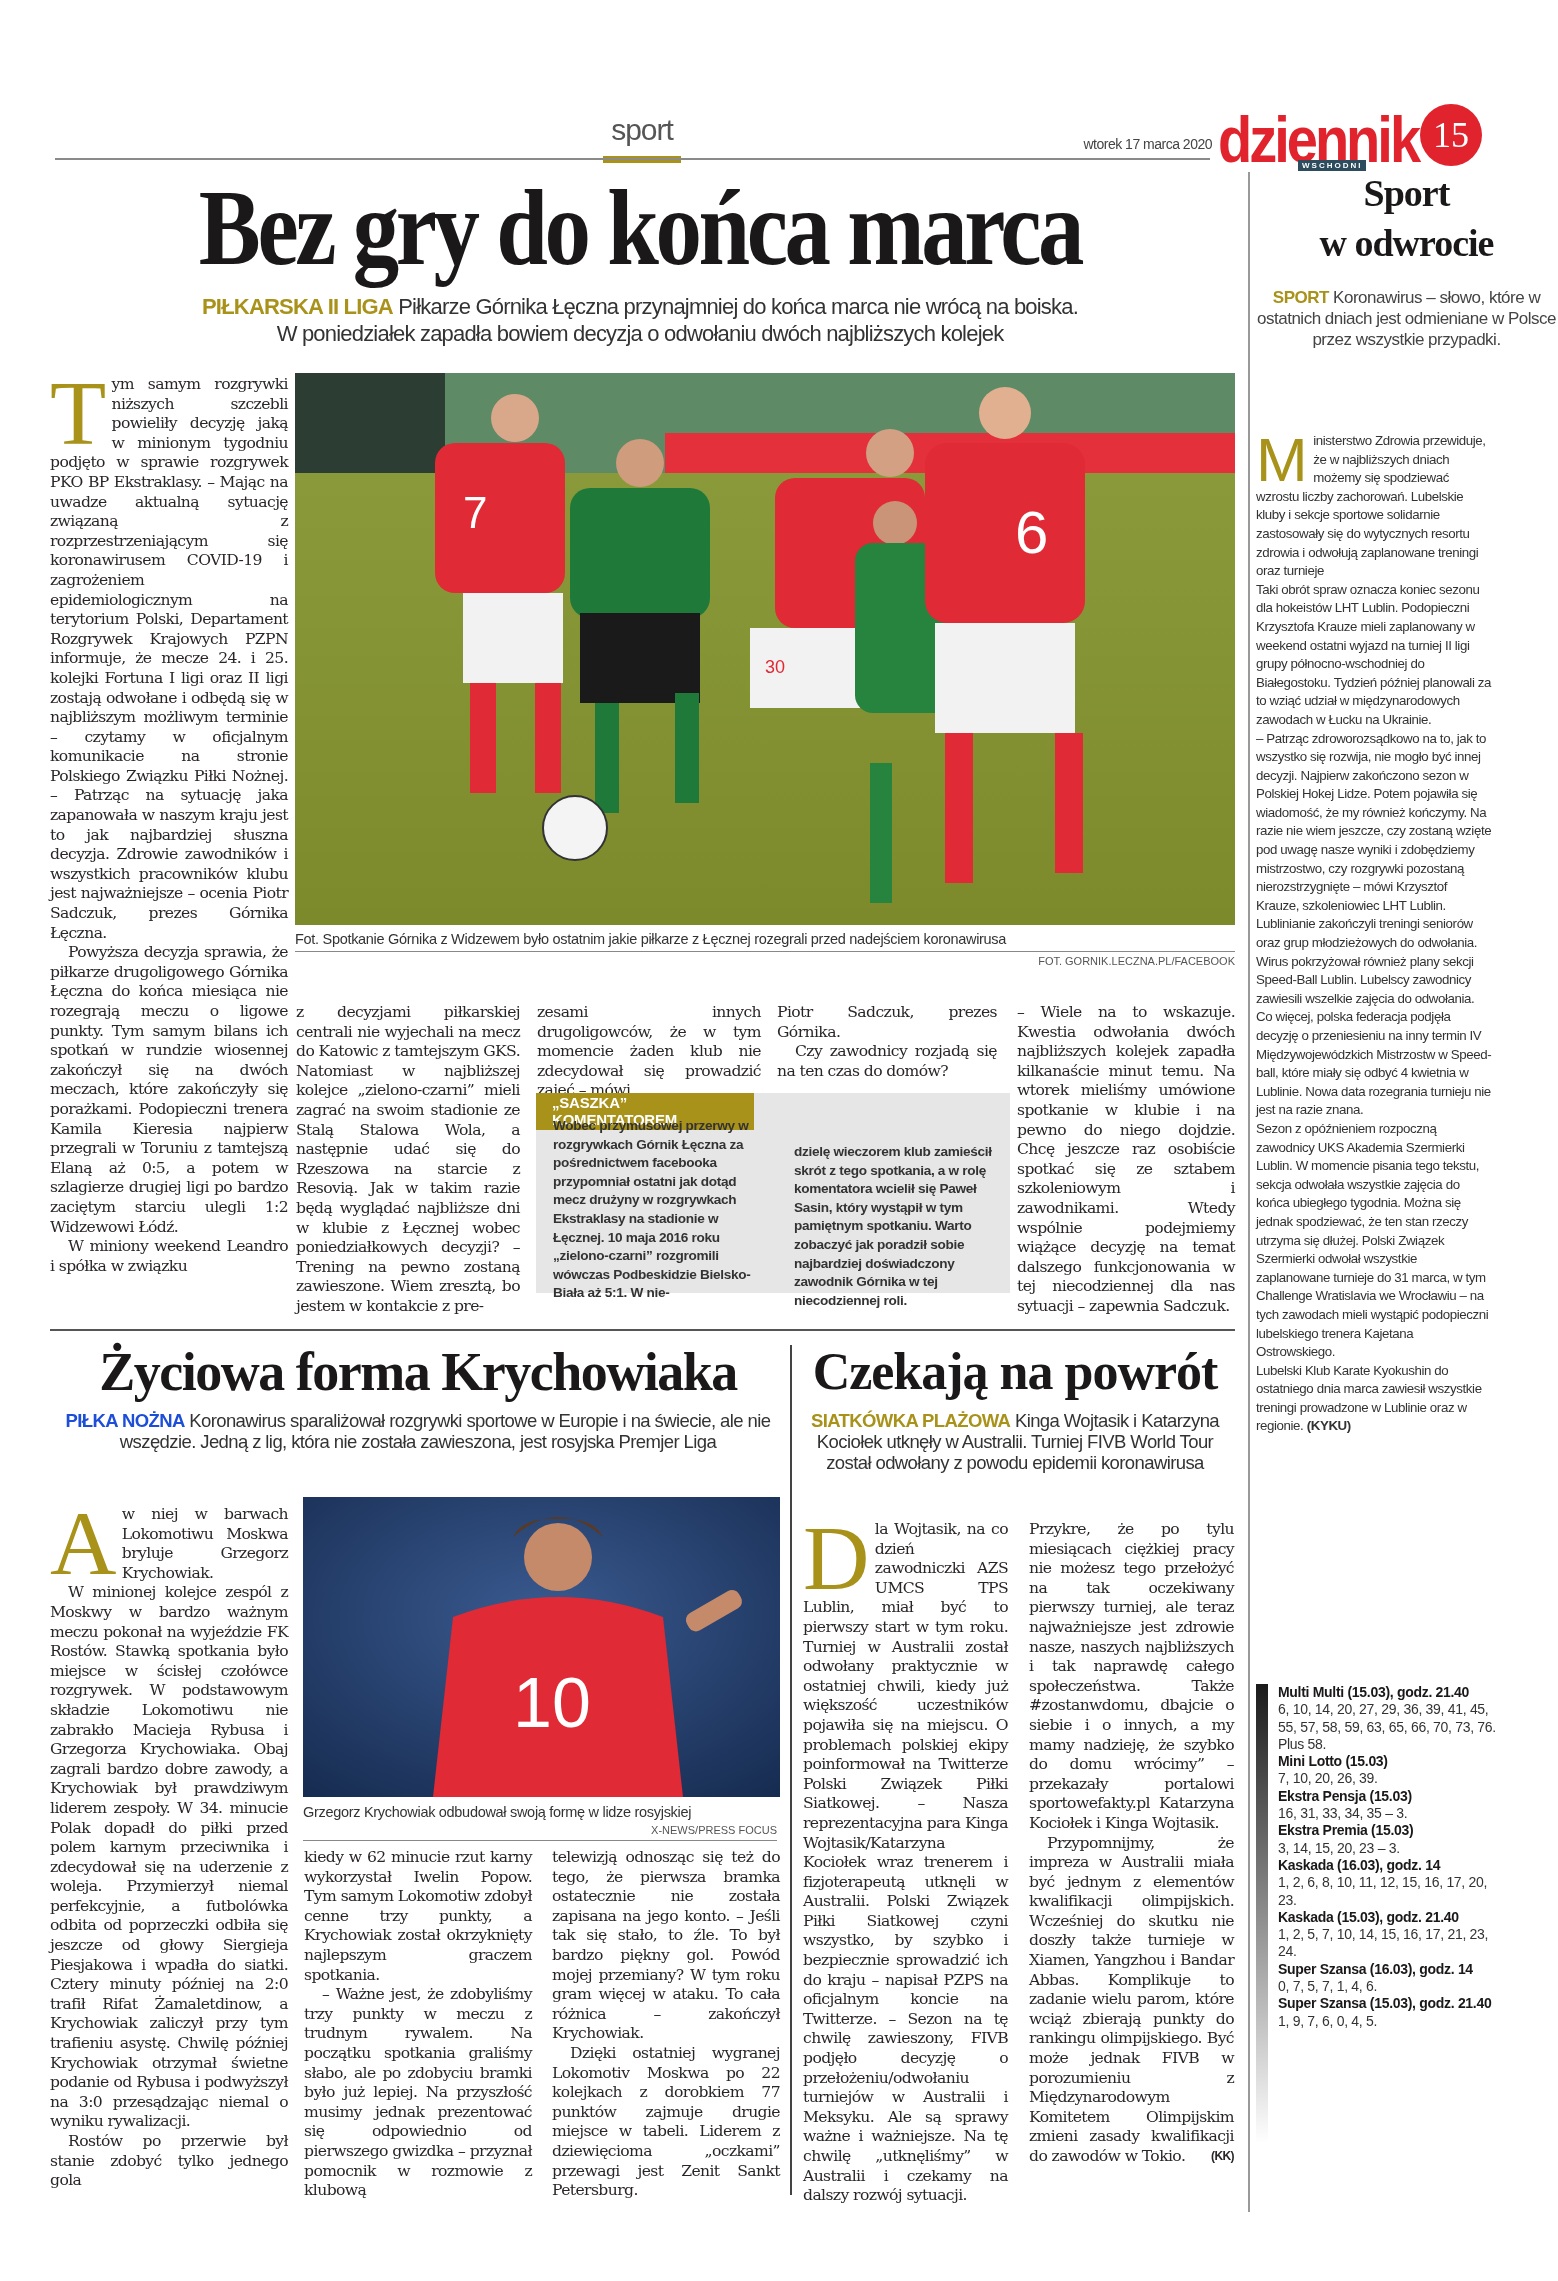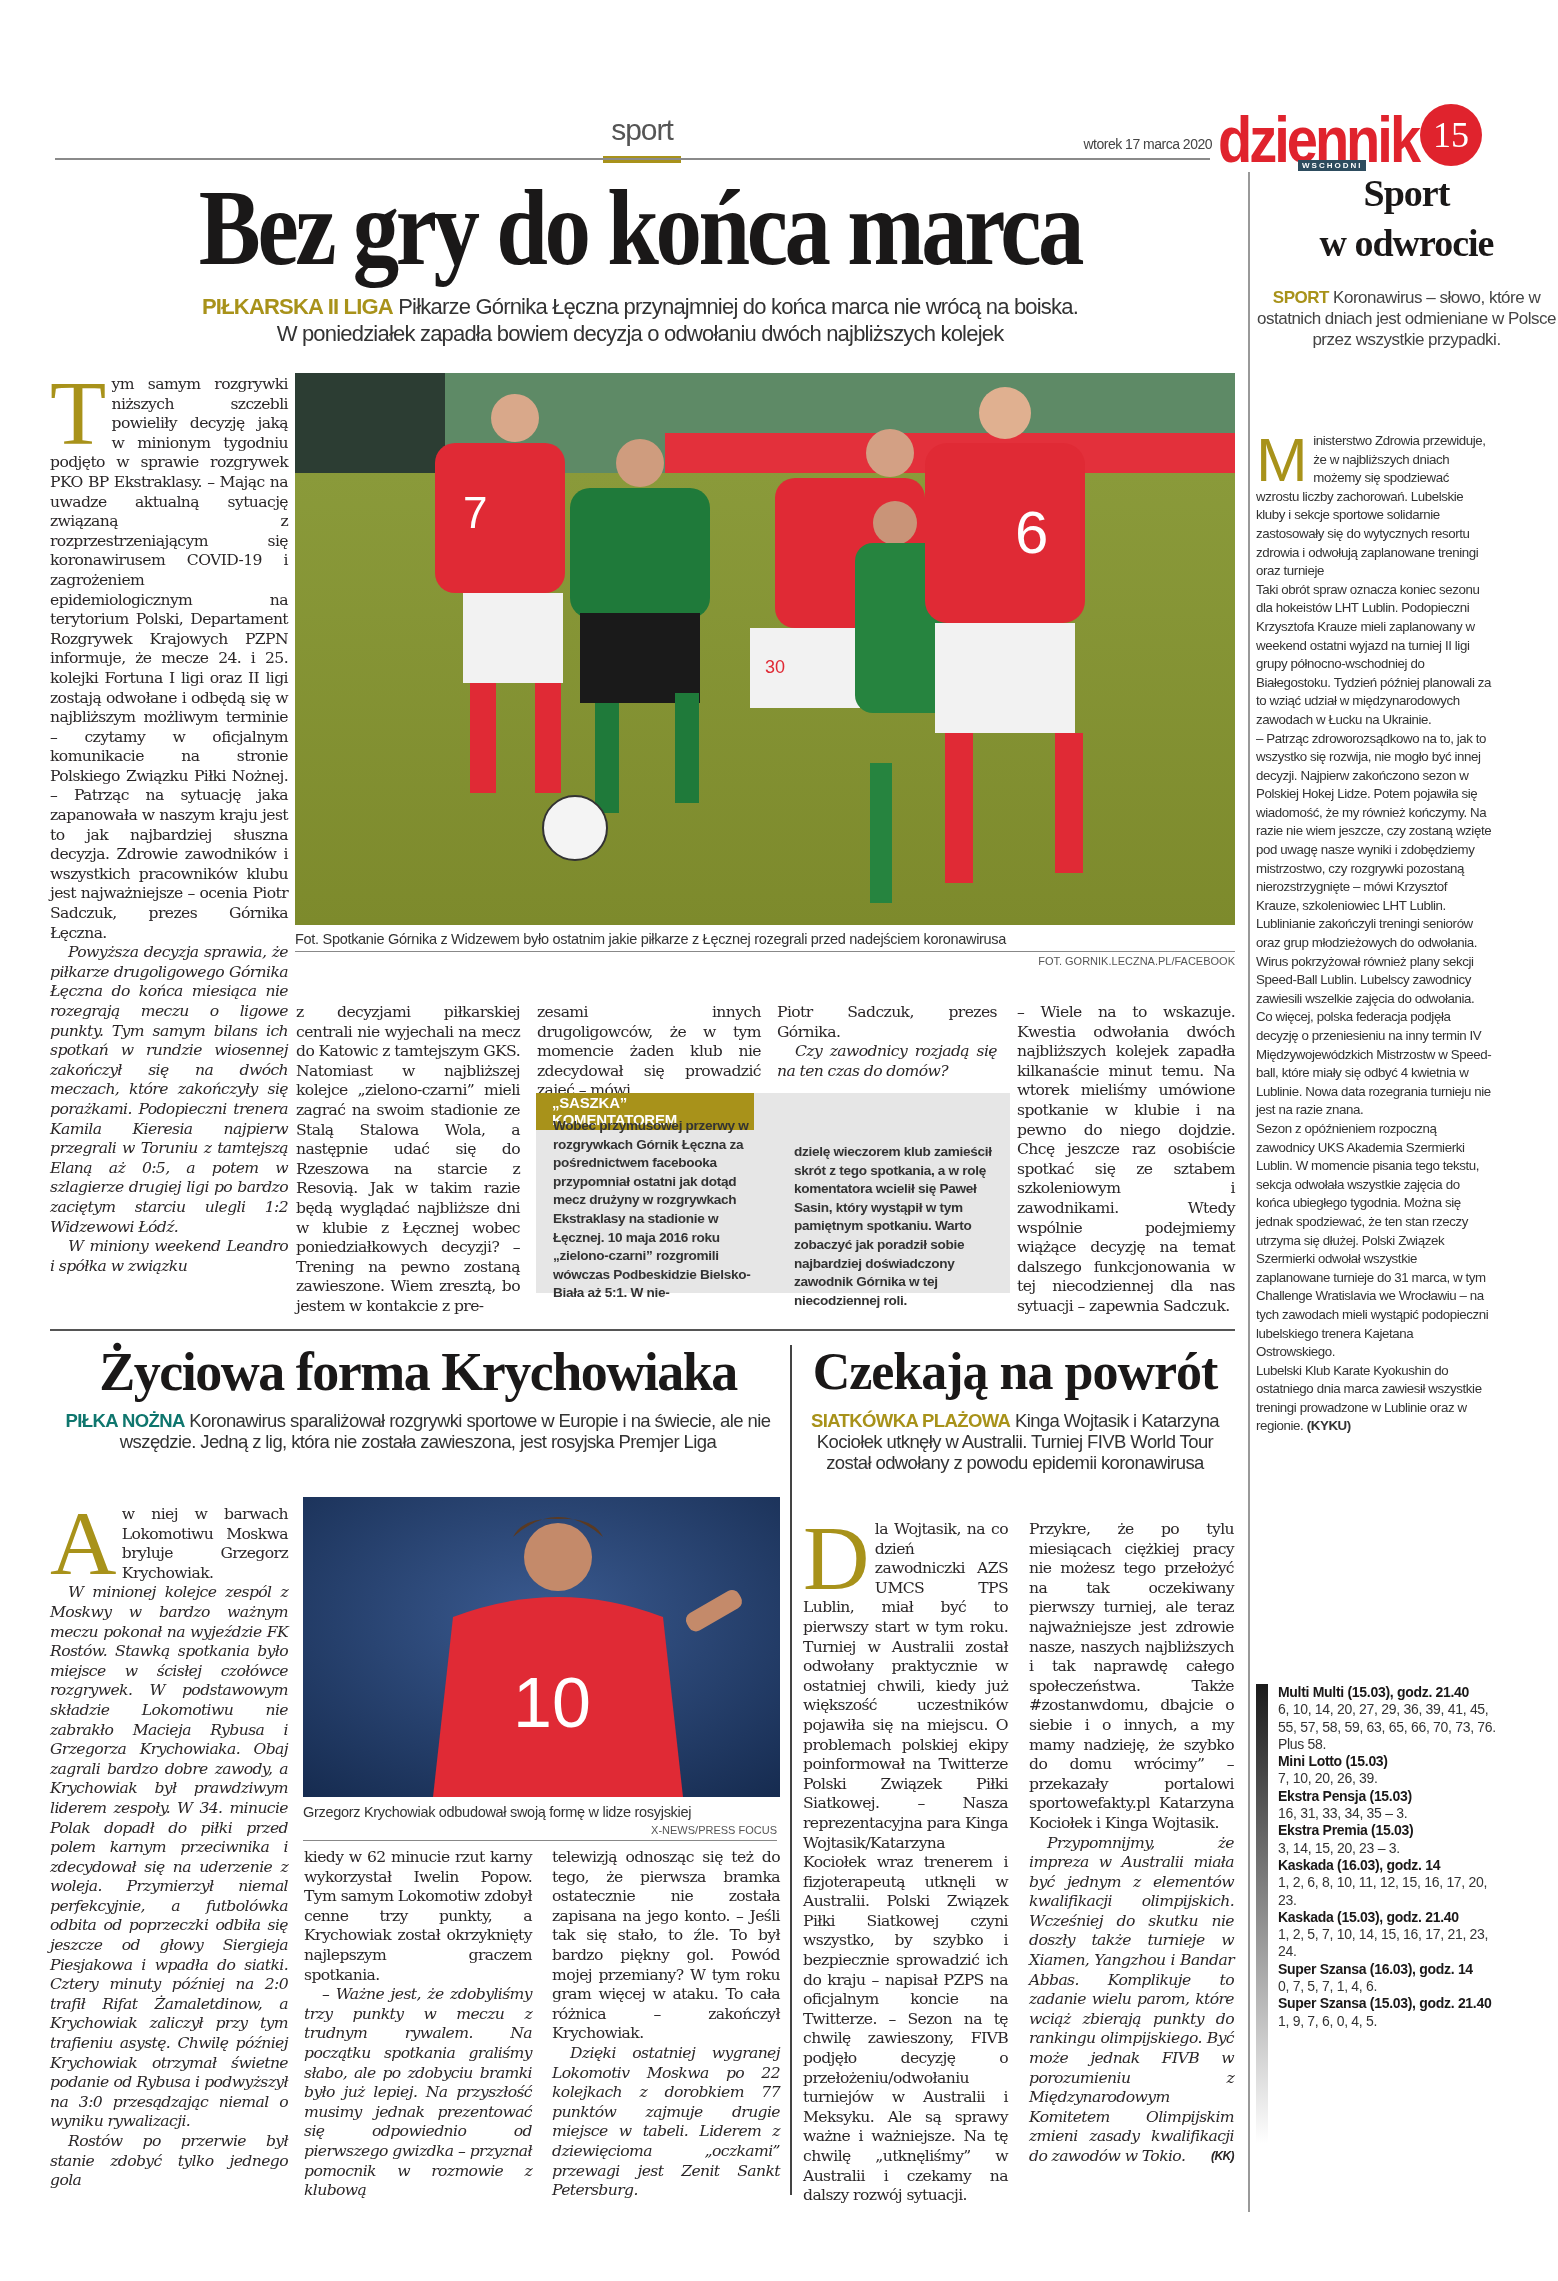--- a/index.html
+++ b/index.html
@@ -34,42 +34,42 @@
 
   
   #lotto { left: 1256px; top: 1684px; width: 240px; height: 470px; }
   #lotto-bar { position: absolute; left: 0; top: 0; width: 12px; height: 460px; background: linear-gradient(#1a1a1a, #ffffff); }
   #lotto-list { position: absolute; left: 22px; top: 0; width: 220px; font-family: "Liberation Sans", sans-serif; font-size: 14px; line-height: 17.3px; color: #333; letter-spacing: -0.3px; }
   #lotto-list .lt { font-weight: bold; color: #1a1818; }
 
   
   .body-col { position: absolute; font-family: "DejaVu Serif", serif; font-size: 15.6px; line-height: 19.6px; color: #2a2627; text-align: justify; letter-spacing: -0.6px; }
   .body-col p { margin: 0; text-indent: 0; }
-  .body-col p.ind { text-indent: 18px; font-style: italic; }
+  .body-col p.ind { text-indent: 18px; }
   .dropcap { float: left; font-family: "Liberation Serif", serif; font-size: 92px; line-height: 72px; color: #a8921a; margin: 2px 6px -4px 0; }
 
   
   #photo1 { left: 295px; top: 373px; width: 940px; height: 552px; overflow: hidden; background: #6a8a2a; }
   #photo1 svg { width: 100%; height: 100%; display: block; }
   #caption1 { left: 295px; top: 931px; width: 940px; font-family: "Liberation Sans", sans-serif; font-size: 14.5px; color: #333; letter-spacing: -0.3px; }
   #caption1-rule { left: 295px; top: 951px; width: 940px; height: 1px; background: #888; }
   #credit1 { left: 295px; top: 955px; width: 940px; text-align: right; font-family: "Liberation Sans", sans-serif; font-size: 11px; color: #555; letter-spacing: 0px; }
 
   
   #box { left: 536px; top: 1093px; width: 474px; height: 200px; background: #e6e6e6; }
   #box-title { position: absolute; left: 0; top: 0; background: #a8921a; color: #fff; font-family: "Liberation Sans", sans-serif; font-weight: bold; font-size: 15px; padding: 1px 8px 2px 16px; letter-spacing: -0.2px; width: 218px; }
   .box-col { position: absolute; font-family: "Liberation Sans", sans-serif; font-weight: bold; font-size: 13.6px; line-height: 18.6px; color: #333; letter-spacing: -0.3px; }
 
   .hrule { position: absolute; height: 2px; background: #555; }
   .vrule { position: absolute; width: 2px; background: #444; }
 
   
   #h2 { left: 48px; top: 1340px; width: 740px; text-align: center; font-family: "Liberation Serif", serif; font-weight: bold; font-size: 54px; line-height: 64px; letter-spacing: -1.5px; color: #1a1818; }
   #lead2 { left: 48px; top: 1410px; width: 740px; text-align: center; font-family: "Liberation Sans", sans-serif; font-size: 18.5px; line-height: 21px; color: #333; letter-spacing: -0.6px; }
-  #lead2 .kicker { color: #0f766e; font-weight: bold; }
+  #lead2 .kicker { color: #1d4ed8; font-weight: bold; }
 
   #h3 { left: 800px; top: 1340px; width: 430px; text-align: center; font-family: "Liberation Serif", serif; font-weight: bold; font-size: 52px; line-height: 64px; letter-spacing: -1px; color: #1a1818; }
   #lead3 { left: 800px; top: 1410px; width: 430px; text-align: center; font-family: "Liberation Sans", sans-serif; font-size: 18.5px; line-height: 21px; color: #333; letter-spacing: -0.6px; }
   #lead3 .kicker { color: #a8921a; font-weight: bold; }
 
   
   #photo2 { left: 303px; top: 1497px; width: 477px; height: 300px; overflow: hidden; background: #1b3a66; }
   #photo2 svg { width: 100%; height: 100%; display: block; }
   #caption2 { left: 303px; top: 1803px; width: 470px; font-family: "Liberation Sans", sans-serif; font-size: 14.5px; line-height: 19px; color: #333; letter-spacing: -0.3px; }
   #credit2 { left: 303px; top: 1824px; width: 474px; text-align: right; font-family: "Liberation Sans", sans-serif; font-size: 11px; color: #555; }

